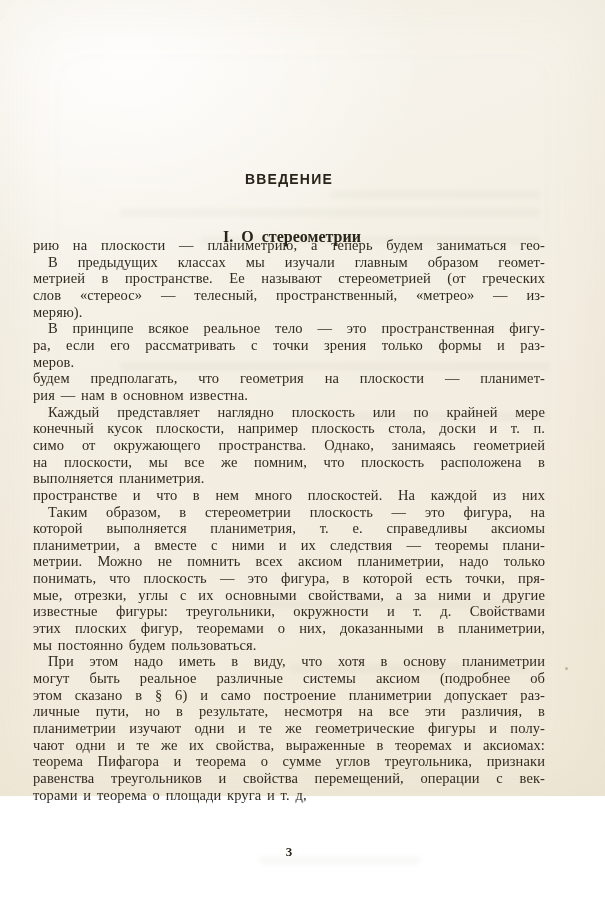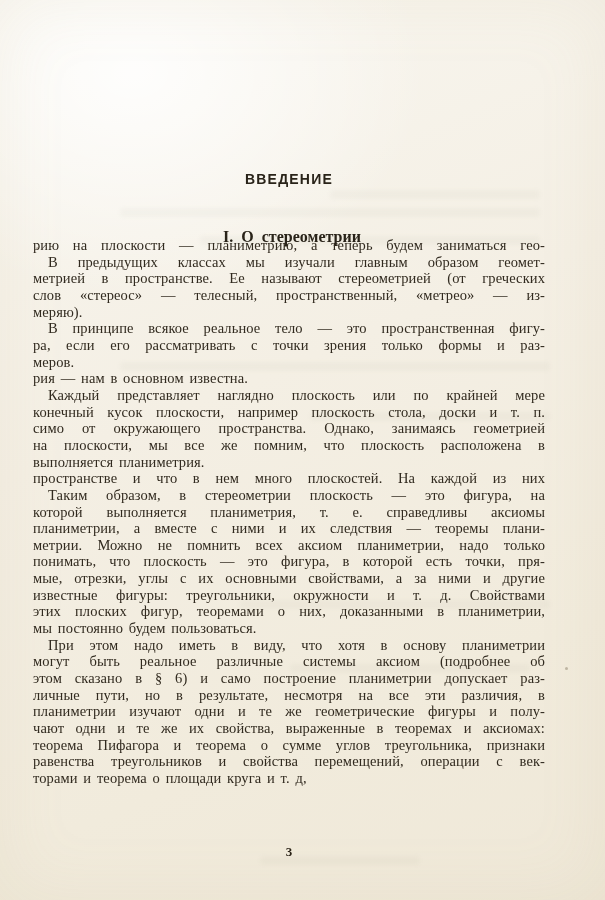--- a/index.html
+++ b/index.html
@@ -4,21 +4,21 @@
 <style>
   html, body {
     margin: 0; padding: 0;
     width: 605px; height: 900px;
     overflow: hidden;
     background: #ffffff;
   }
   .page {
     position: absolute;
     left: 0; top: 0;
-    width: 605px; height: 900px;
+    width: 605px; height: 796px;
     background:
       radial-gradient(ellipse 420px 320px at 22% 8%, rgba(255,255,255,0.85), rgba(255,255,255,0) 70%),
       linear-gradient(158deg, #f9f7f1 0%, #f4efe4 42%, #f1ebdc 75%, #efe8d8 100%);
     box-shadow: inset 0 0 70px rgba(182,162,122,0.10);
     color: #312a1f;
     font-family: "Liberation Serif", "DejaVu Serif", serif;
   }
   
   .ghost {
     position: absolute;
@@ -113,20 +113,21 @@
         <div class="line">метрией в пространстве. Ее называют стереометрией (от греческих</div>
         <div class="line">слов «стереос» — телесный, пространственный, «метрео» — из-</div>
         <div class="line last">меряю).</div>
       </div>
       <div class="para">
         <div class="line first">В принципе всякое реальное тело — это пространственная фигу-</div>
         <div class="line">ра, если его рассматривать с точки зрения только формы и раз-</div>
         <div class="line last">меров.</div>
       </div>
       <div class="para">
+        <div class="line">будем предполагать, что геометрия на плоскости — планимет-</div>
         <div class="line last">рия — нам в основном известна.</div>
       </div>
       <div class="para">
         <div class="line first">Каждый представляет наглядно плоскость или по крайней мере</div>
         <div class="line">конечный кусок плоскости, например плоскость стола, доски и т. п.</div>
         <div class="line">симо от окружающего пространства. Однако, занимаясь геометрией</div>
         <div class="line">на плоскости, мы все же помним, что плоскость расположена в</div>
         <div class="line last">выполняется планиметрия.</div>
         <div class="line">пространстве и что в нем много плоскостей. На каждой из них</div>
       </div>

